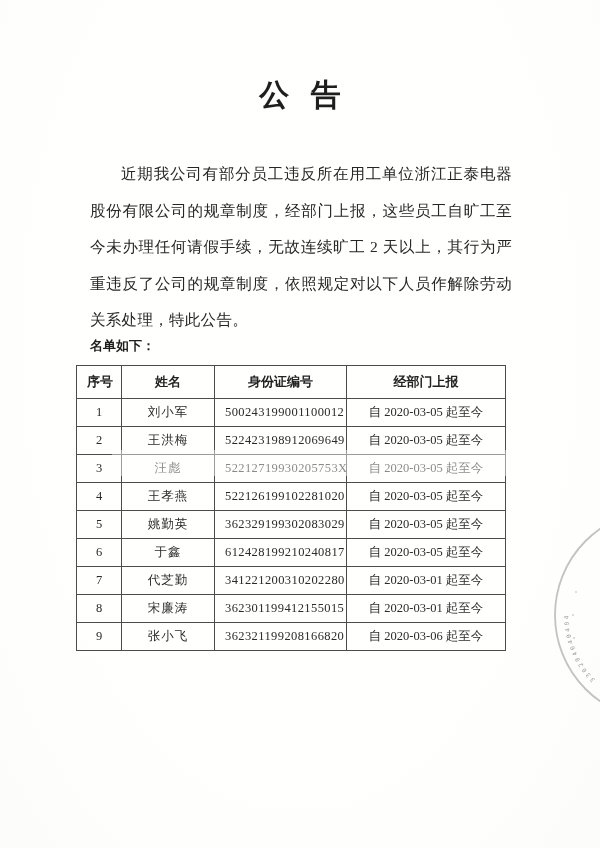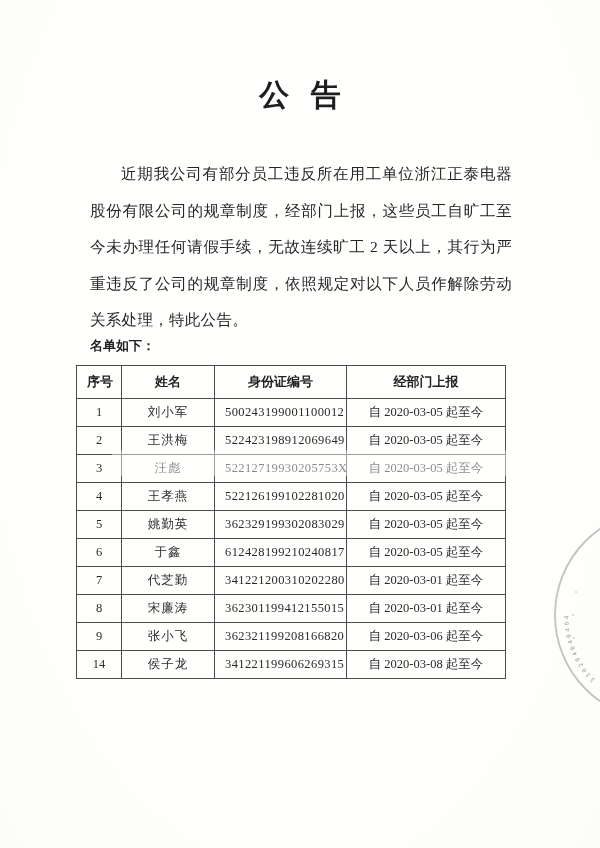--- a/index.html
+++ b/index.html
@@ -176,26 +176,20 @@
     <td class="cell-index">9</td>
     <td class="cell-name">张小飞</td>
     <td class="cell-id">362321199208166820</td>
     <td class="cell-date">自 2020-03-06 起至今</td>
   </tr>
 
 
 
 
 
-  <tr>
-    <td class="cell-index">14</td>
-    <td class="cell-name">侯子龙</td>
-    <td class="cell-id">341221199606269315</td>
-    <td class="cell-date">自 2020-03-08 起至今</td>
-  </tr>
 </tbody>
   </table>
 
   <div class="ghost-band"></div>
 
   <svg class="seal-svg" viewBox="0 0 60 200" xmlns="http://www.w3.org/2000/svg">
 
     <circle cx="120" cy="95" r="105" fill="none" stroke="rgba(135,135,135,0.5)" stroke-width="1.8"></circle>
     <path id="seal-text-arc" d="M 61 165 A 91.5 91.5 0 0 1 61 25" fill="none" stroke="none"></path>
     <text font-size="6" fill="rgba(120,120,120,0.75)" letter-spacing="2.5" font-family="DejaVu Sans Mono, monospace">

